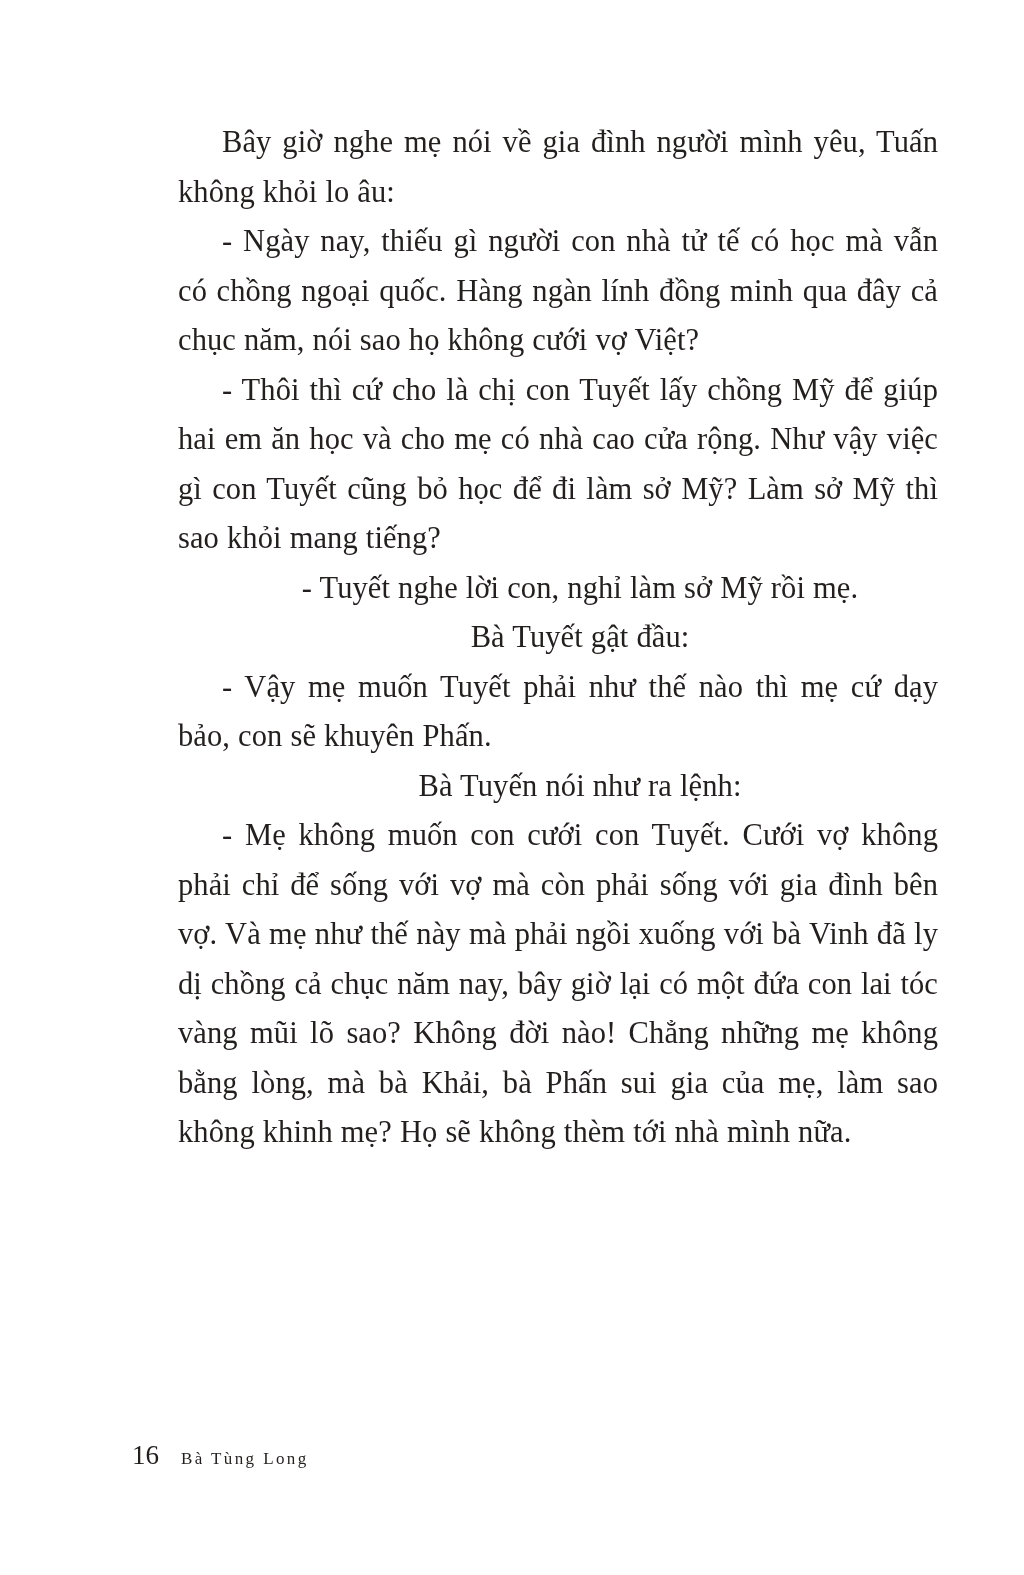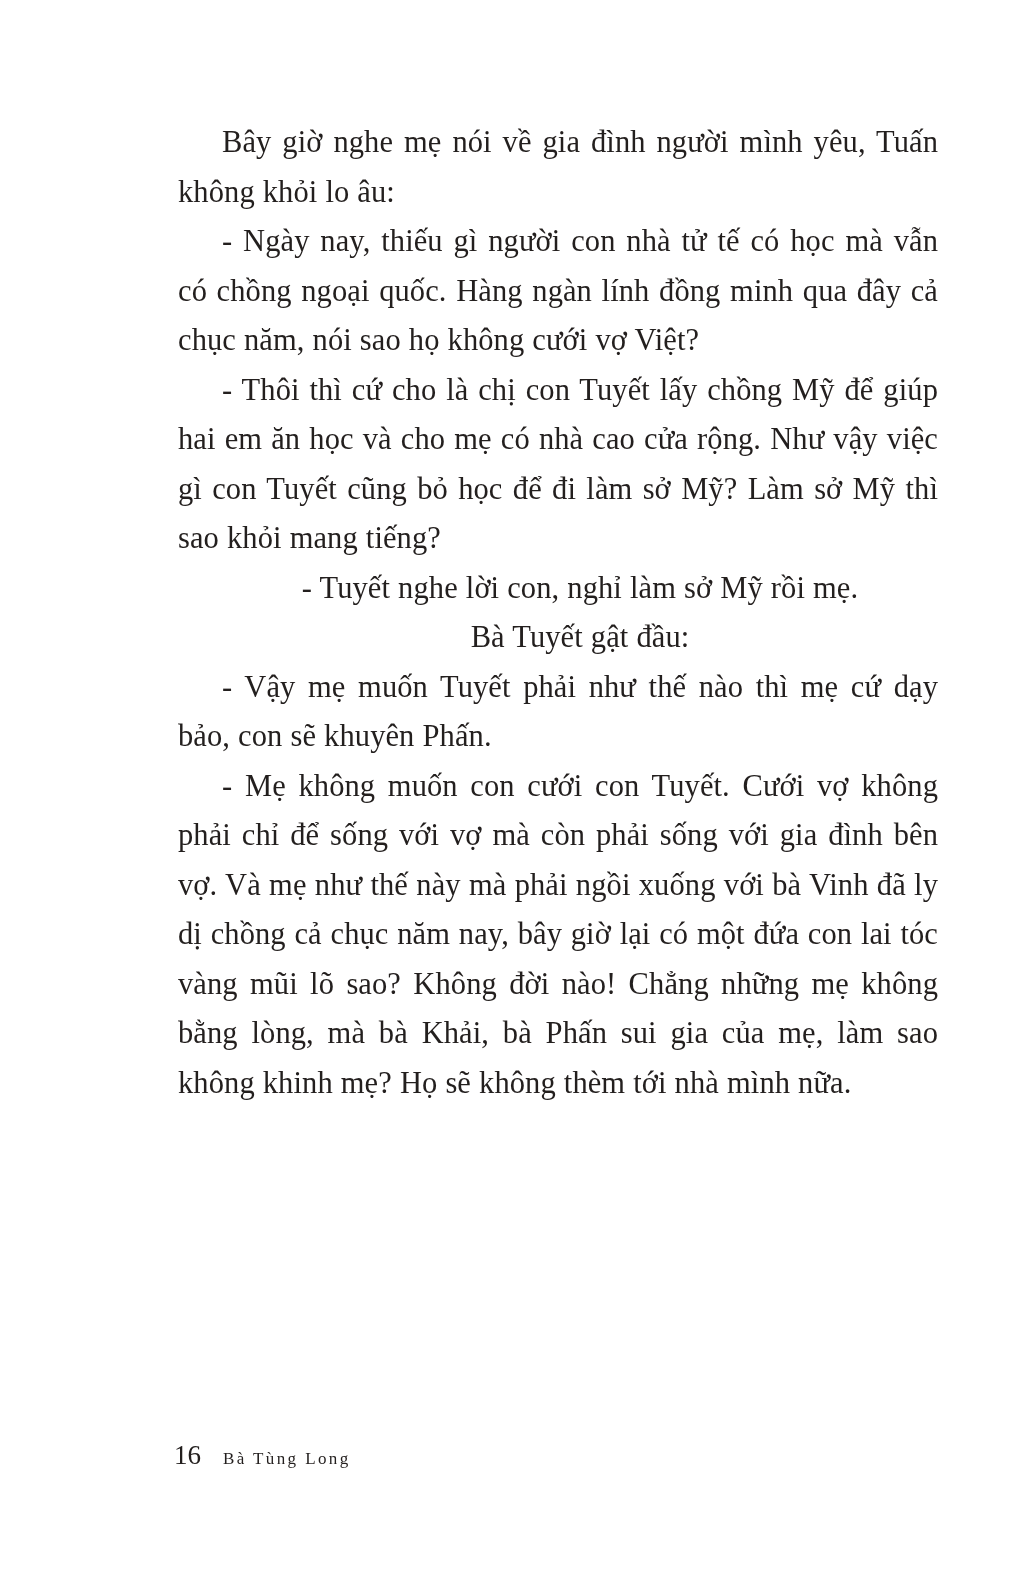--- a/index.html
+++ b/index.html
@@ -43,21 +43,20 @@
     top: 1442px;
     display: flex;
     align-items: baseline;
     gap: 22px;
   }
   .folio {
     font-size: 27px;
     line-height: 1;
     color: #231f1e;
     font-family: "Liberation Serif", "DejaVu Serif", serif;
-    margin-left: 42px;
   }
   .running-head {
     font-size: 17px;
     line-height: 1;
     letter-spacing: 2.4px;
     color: #231f1e;
     font-family: "Liberation Serif", "DejaVu Serif", serif;
   }
 </style>
 </head>
@@ -65,20 +64,21 @@
 
 <div class="page">
 
   <div class="text-column">
     <p class="para">Bây giờ nghe mẹ nói về gia đình người mình yêu, Tuấn không khỏi lo âu:</p>
     <p class="para">- Ngày nay, thiếu gì người con nhà tử tế có học mà vẫn có chồng ngoại quốc. Hàng ngàn lính đồng minh qua đây cả chục năm, nói sao họ không cưới vợ Việt?</p>
     <p class="para">- Thôi thì cứ cho là chị con Tuyết lấy chồng Mỹ để giúp hai em ăn học và cho mẹ có nhà cao cửa rộng. Như vậy việc gì con Tuyết cũng bỏ học để đi làm sở Mỹ? Làm sở Mỹ thì sao khỏi mang tiếng?</p>
     <p class="para last-short">- Tuyết nghe lời con, nghỉ làm sở Mỹ rồi mẹ.</p>
     <p class="para last-short">Bà Tuyết gật đầu:</p>
     <p class="para">- Vậy mẹ muốn Tuyết phải như thế nào thì mẹ cứ dạy bảo, con sẽ khuyên Phấn.</p>
+    <p class="para last-short">Bà Tuyến nói như ra lệnh:</p>
     <p class="para">- Mẹ không muốn con cưới con Tuyết. Cưới vợ không phải chỉ để sống với vợ mà còn phải sống với gia đình bên vợ. Và mẹ như thế này mà phải ngồi xuống với bà Vinh đã ly dị chồng cả chục năm nay, bây giờ lại có một đứa con lai tóc vàng mũi lõ sao? Không đời nào! Chẳng những mẹ không bằng lòng, mà bà Khải, bà Phấn sui gia của mẹ, làm sao không khinh mẹ? Họ sẽ không thèm tới nhà mình nữa.</p>
   </div>
 
   <div class="footer">
     <span class="folio">16</span>
     <span class="running-head">Bà Tùng Long</span>
   </div>
 
 </div>
 

